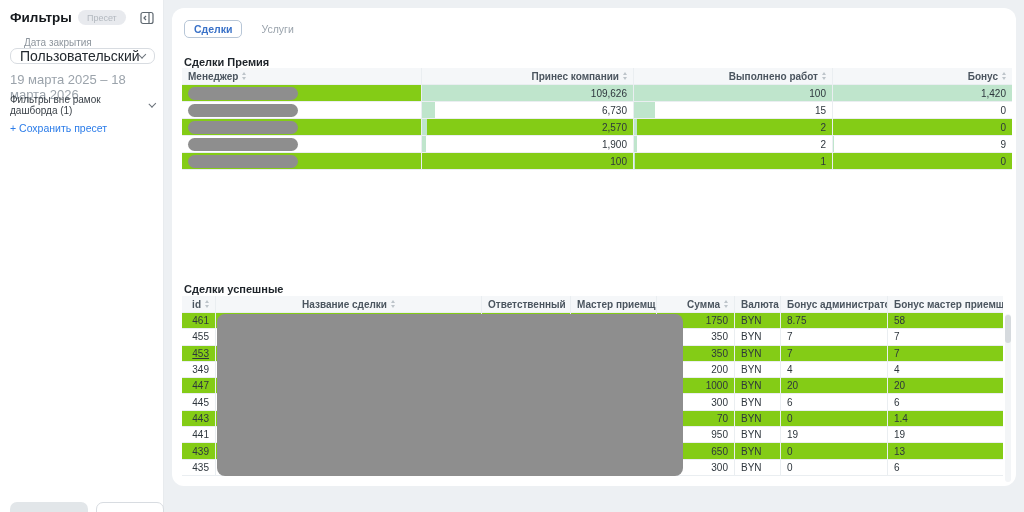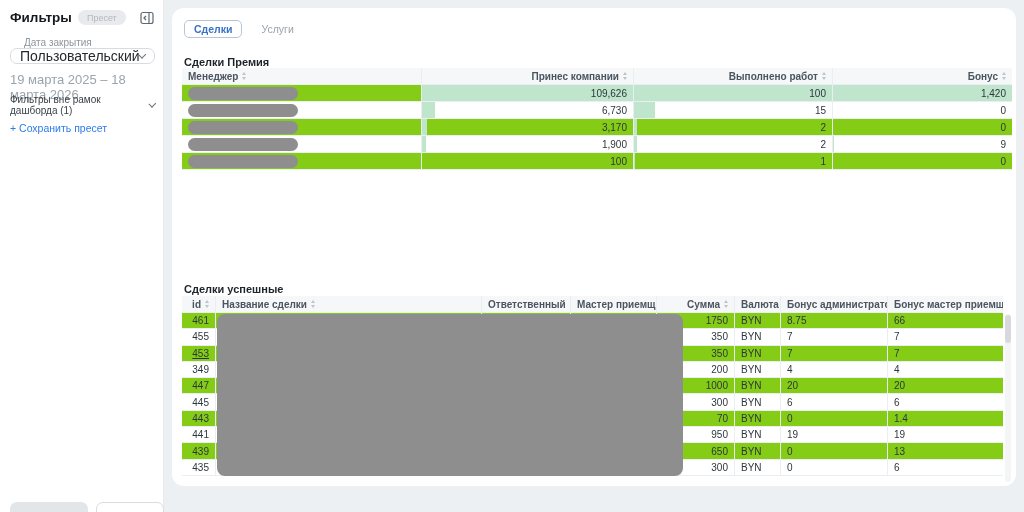--- a/index.html
+++ b/index.html
@@ -152,21 +152,21 @@
           <div class="pill"></div>
         </div>
         <div class="tcell r" style="width: 212px; background: linear-gradient(90deg, rgb(191, 229, 204) 6.14%, transparent 6.14%);">6,730</div>
         <div class="tcell r" style="width: 199px; background: linear-gradient(90deg, rgb(191, 229, 204) 10.71%, transparent 10.71%);">15</div>
         <div class="tcell r" style="width: 180px;">0</div>
       </div>
       <div class="trow striped">
         <div class="tcell" style="width: 239px;">
           <div class="pill"></div>
         </div>
-        <div class="tcell r" style="width: 212px; background: linear-gradient(90deg, rgb(191, 229, 204) 2.34%, transparent 2.34%);">3,170</div>
+        <div class="tcell r" style="width: 212px; background: linear-gradient(90deg, rgb(191, 229, 204) 2.34%, transparent 2.34%);">2,570</div>
         <div class="tcell r" style="width: 199px; background: linear-gradient(90deg, rgb(191, 229, 204) 1.43%, transparent 1.43%);">2</div>
         <div class="tcell r" style="width: 180px;">0</div>
       </div>
       <div class="trow">
         <div class="tcell" style="width: 239px;">
           <div class="pill"></div>
         </div>
         <div class="tcell r" style="width: 212px; background: linear-gradient(90deg, rgb(191, 229, 204) 1.73%, transparent 1.73%);">1,900</div>
         <div class="tcell r" style="width: 199px; background: linear-gradient(90deg, rgb(191, 229, 204) 1.43%, transparent 1.43%);">2</div>
         <div class="tcell r" style="width: 180px; background: linear-gradient(90deg, rgb(191, 229, 204) 0.63%, transparent 0.63%);">9</div>
@@ -184,21 +184,21 @@
   <div class="sec-title" id="title2">Сделки успешные</div>
   <div class="tbl" id="table2">
       <div class="trow thead">
         <div class="tcell r" style="width: 33px;">
           <span>id</span>
           <span class="sort">
             <i class="up"></i>
             <i class="dn"></i>
           </span>
         </div>
-        <div class="tcell" style="width: 266px;">
+        <div class="tcell" style="width: 266px; justify-content: center;">
           <span>Название сделки</span>
           <span class="sort">
             <i class="up"></i>
             <i class="dn"></i>
           </span>
         </div>
         <div class="tcell" style="width: 89px;">
           <span>Ответственный</span>
           <span class="sort">
             <i class="up"></i>
@@ -226,21 +226,21 @@
         </div>
       </div>
       <div class="trow striped">
         <div class="tcell r" style="width: 33px;">461</div>
         <div class="tcell" style="width: 266px;"></div>
         <div class="tcell" style="width: 89px;"></div>
         <div class="tcell" style="width: 86px;"></div>
         <div class="tcell r" style="width: 78px;">1750</div>
         <div class="tcell" style="width: 46px;">BYN</div>
         <div class="tcell" style="width: 107px;">8.75</div>
-        <div class="tcell" style="width: 116px;">66</div>
+        <div class="tcell" style="width: 116px;">58</div>
       </div>
       <div class="trow">
         <div class="tcell r" style="width: 33px;">455</div>
         <div class="tcell" style="width: 266px;"></div>
         <div class="tcell" style="width: 89px;"></div>
         <div class="tcell" style="width: 86px;"></div>
         <div class="tcell r" style="width: 78px;">350</div>
         <div class="tcell" style="width: 46px;">BYN</div>
         <div class="tcell" style="width: 107px;">7</div>
         <div class="tcell" style="width: 116px;">7</div>

